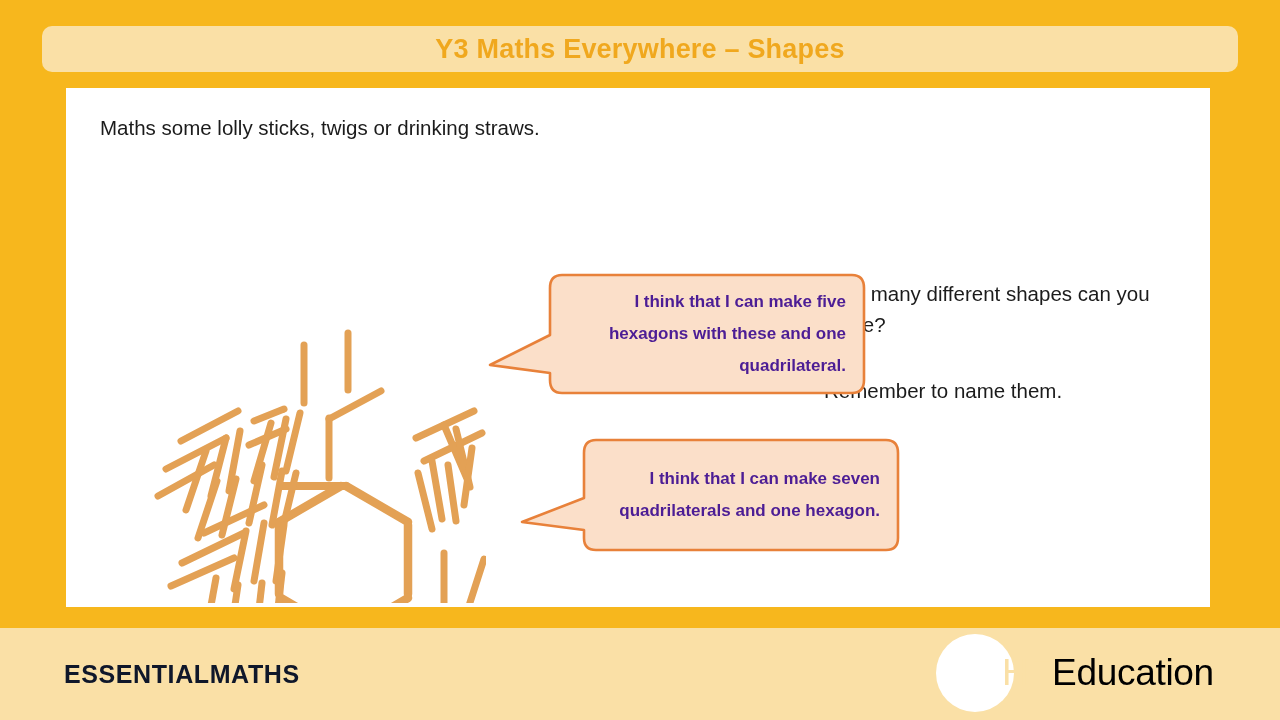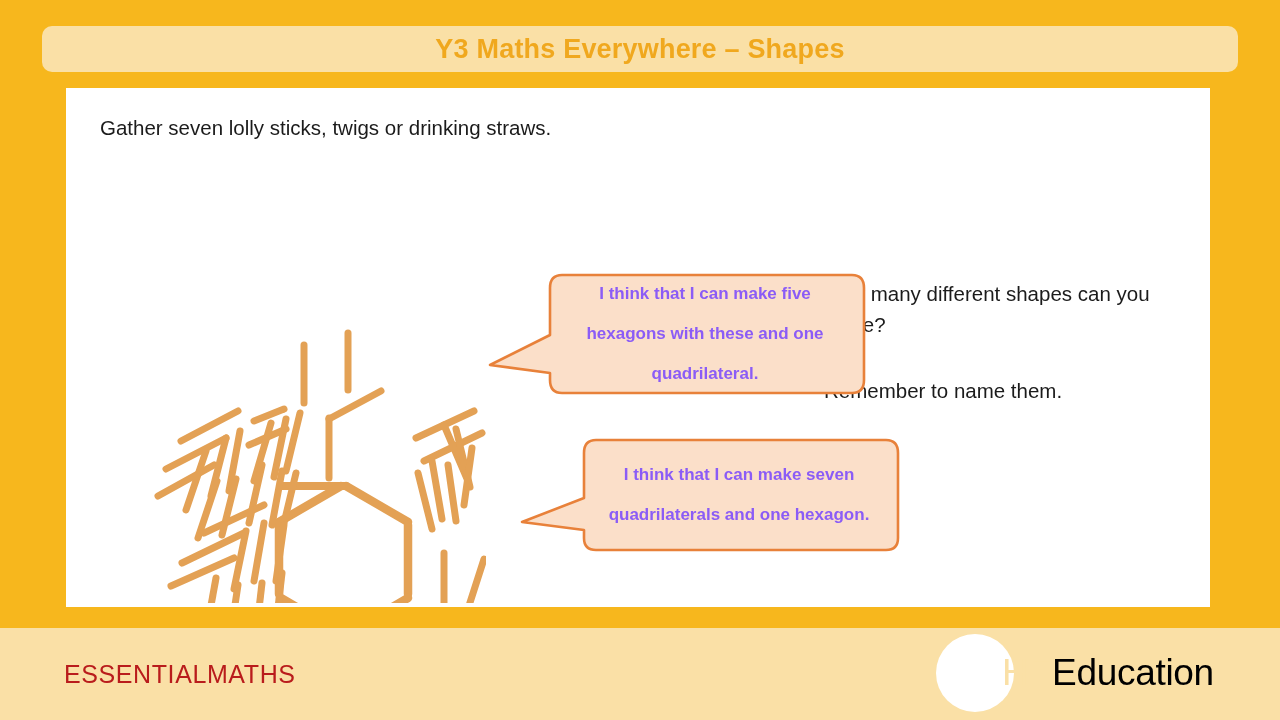--- a/index.html
+++ b/index.html
@@ -101,23 +101,23 @@
     position: absolute;
     left: 0;
     top: 0;
     overflow: visible;
   }
   .bubble-text {
     position: absolute;
     box-sizing: border-box;
     font-size: 17px;
     font-weight: bold;
-    line-height: 40px;
-    color: #8b5cf6;
-    text-align: center;
+    line-height: 32px;
+    color: #4c1d95;
+    text-align: right;
     display: flex;
     flex-direction: column;
     justify-content: center;
     align-items: center;
   }
 
   .bubble-one {
     left: 416px;
     top: 187px;
     width: 390px;
@@ -152,22 +152,22 @@
     top: 628px;
     width: 1280px;
     height: 92px;
     background: #FAE0A6;
   }
   .footer-brand {
     position: absolute;
     left: 64px;
     top: 660px;
     font-size: 25px;
-    font-weight: normal;
-    color: #b91c1c;
+    font-weight: bold;
+    color: #0f172a;
     letter-spacing: 0.6px;
   }
   .hfl-logo {
     position: absolute;
     left: 936px;
     top: 634px;
     width: 290px;
     height: 80px;
   }
   .hfl-circle {
@@ -205,21 +205,21 @@
 <body>
 
 <div class="slide">
 
   <div class="title-banner">
     <div class="title-text">Y3 Maths Everywhere – Shapes</div>
   </div>
 
   <div class="card">
 
-    <div class="body-text intro-1">Gather seven lolly sticks, twigs or drinking straws.</div>
+    <div class="body-text intro-1">Maths some lolly sticks, twigs or drinking straws.</div>
 
     <div class="right-col">
       <div class="q1">How many different shapes can you make?</div>
       <div class="q2">Remember to name them.</div>
     </div>
 
     <div class="sticks-area">
       <svg width="400" height="370" viewBox="0 0 400 370" xmlns="http://www.w3.org/2000/svg">
         <g stroke="#E3A155" stroke-width="8" stroke-linecap="round" fill="none">
           <line x1="195" y1="253" x2="260" y2="253"></line>

